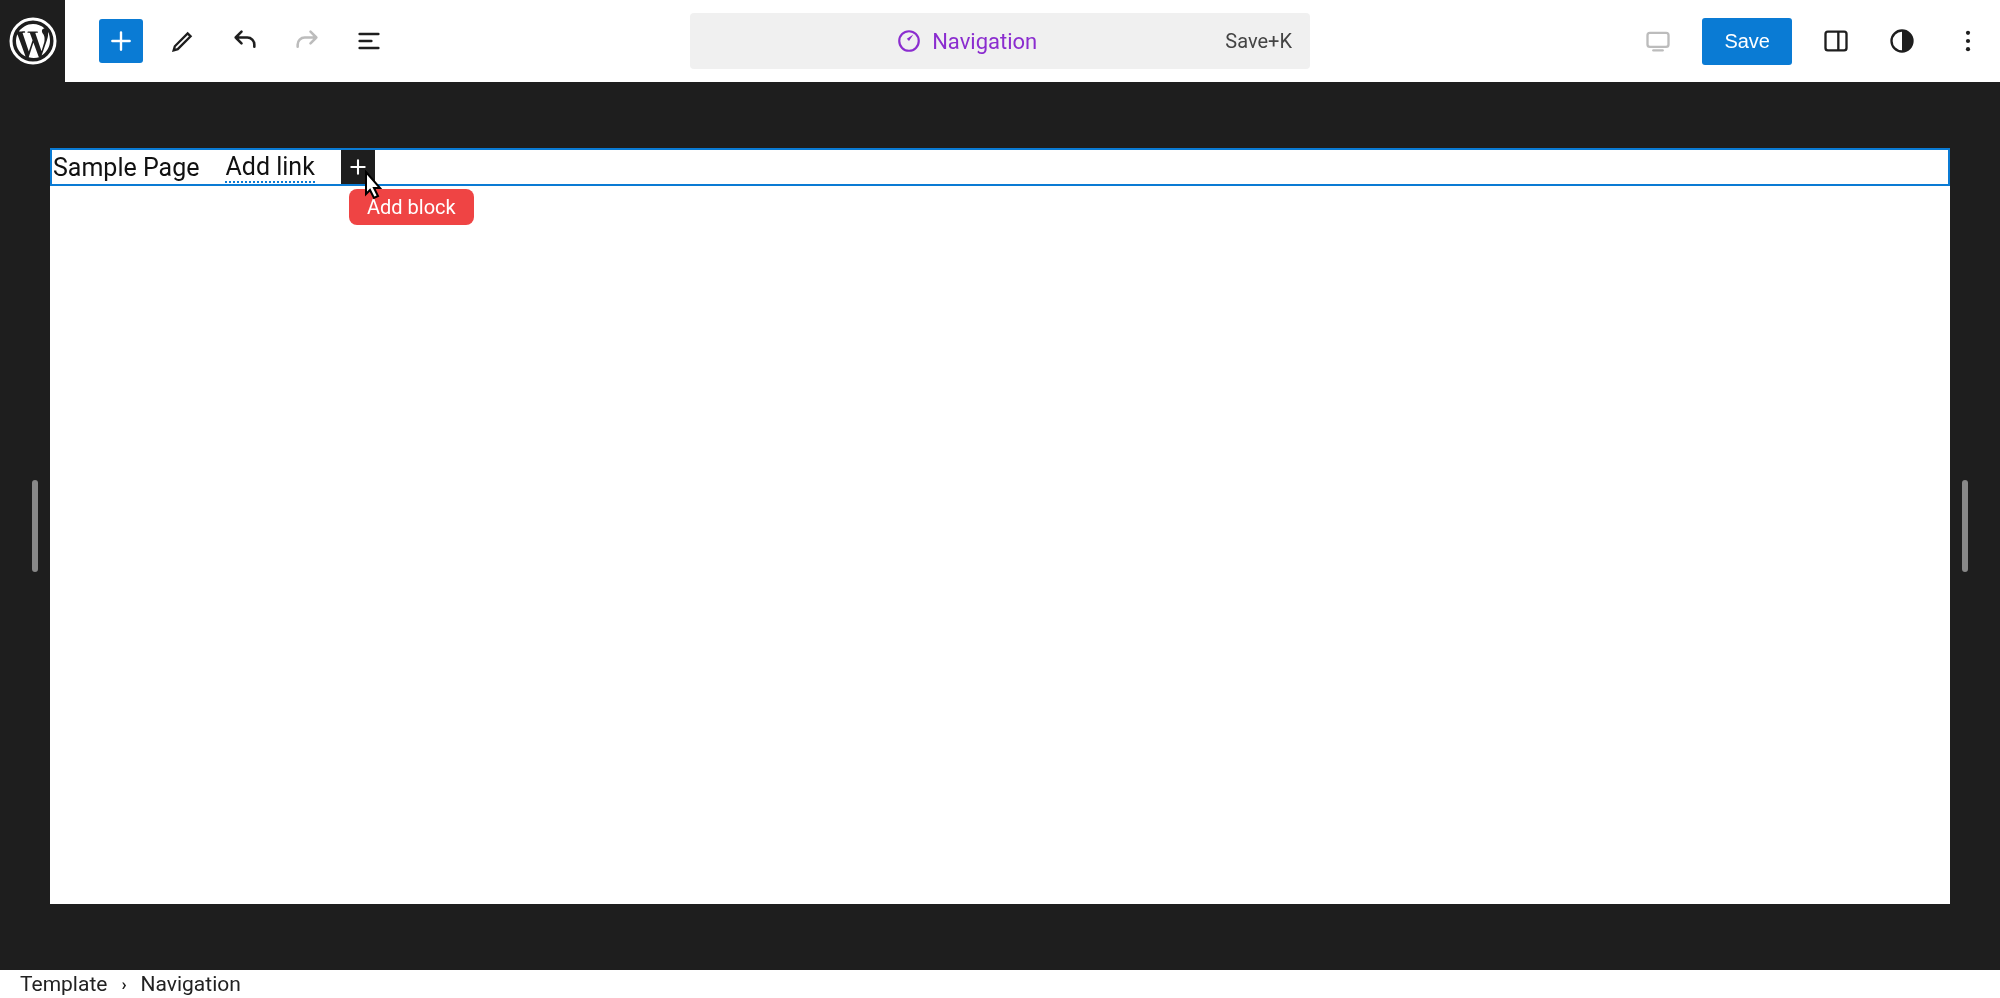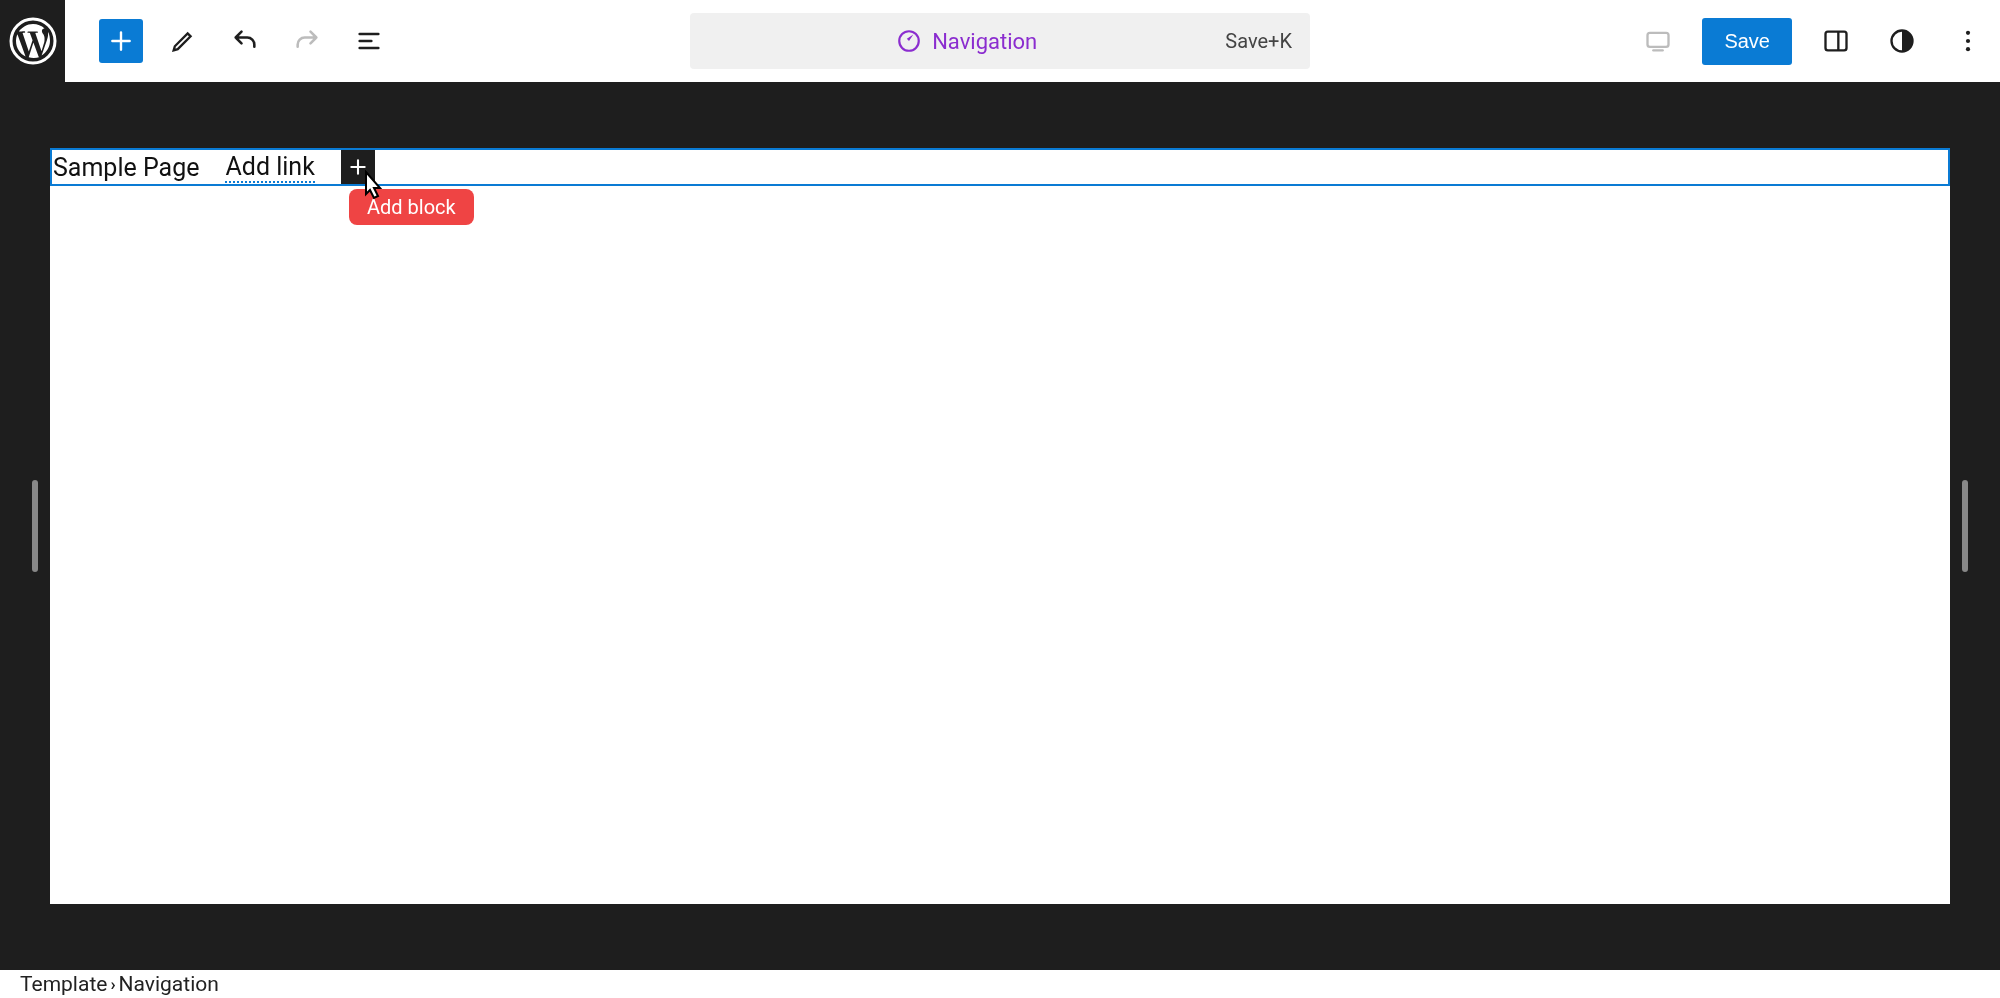--- a/index.html
+++ b/index.html
@@ -33,21 +33,21 @@
 .add-block-btn svg { width: 20px; height: 20px; }
 .tooltip { position: absolute; top: 41px; left: 299px; background: #ef4444; color: #fff; padding: 6px 18px; font-size: 20px; border-radius: 8px; }
 .cursor-img { position: absolute; top: 22px; left: 306px; z-index: 10; }
 
 
 .handle { position: absolute; width: 6px; height: 92px; background: #888; border-radius: 4px; top: 50%; transform: translateY(-50%); }
 .handle.left { left: -18px; }
 .handle.right { right: -18px; }
 
 
-.bottom-bar { position: absolute; bottom: 0; left: 0; right: 0; height: 28px; background: #fff; display: flex; align-items: center; padding-left: 20px; gap: 3px; }
+.bottom-bar { position: absolute; bottom: 0; left: 0; right: 0; height: 28px; background: #fff; display: flex; align-items: center; padding-left: 20px; gap: 14px; }
 .crumb { font-size: 21px; color: #222; }
 .crumb-sep { font-size: 17px; color: #222; font-weight: bold; }
 </style>
 </head>
 <body>
 
 <div class="top-bar">
   <div class="wp-logo">
     <svg viewBox="0 0 24 24">
         <circle cx="12" cy="12" r="11" fill="none" stroke="#fff" stroke-width="1.5"></circle>

